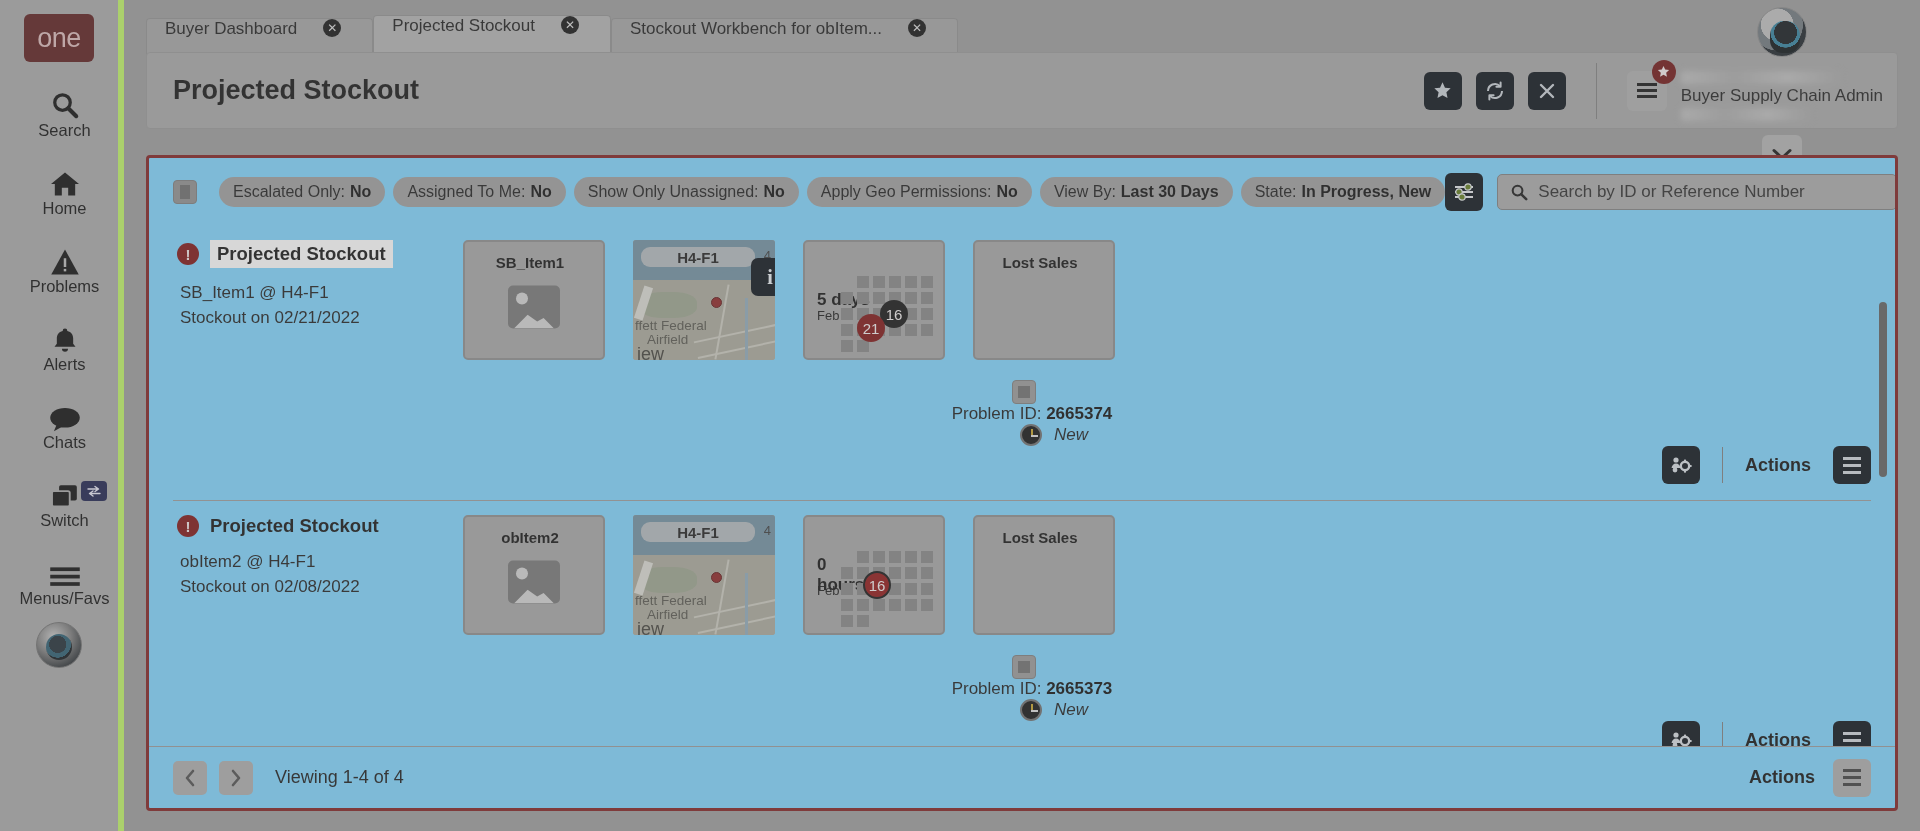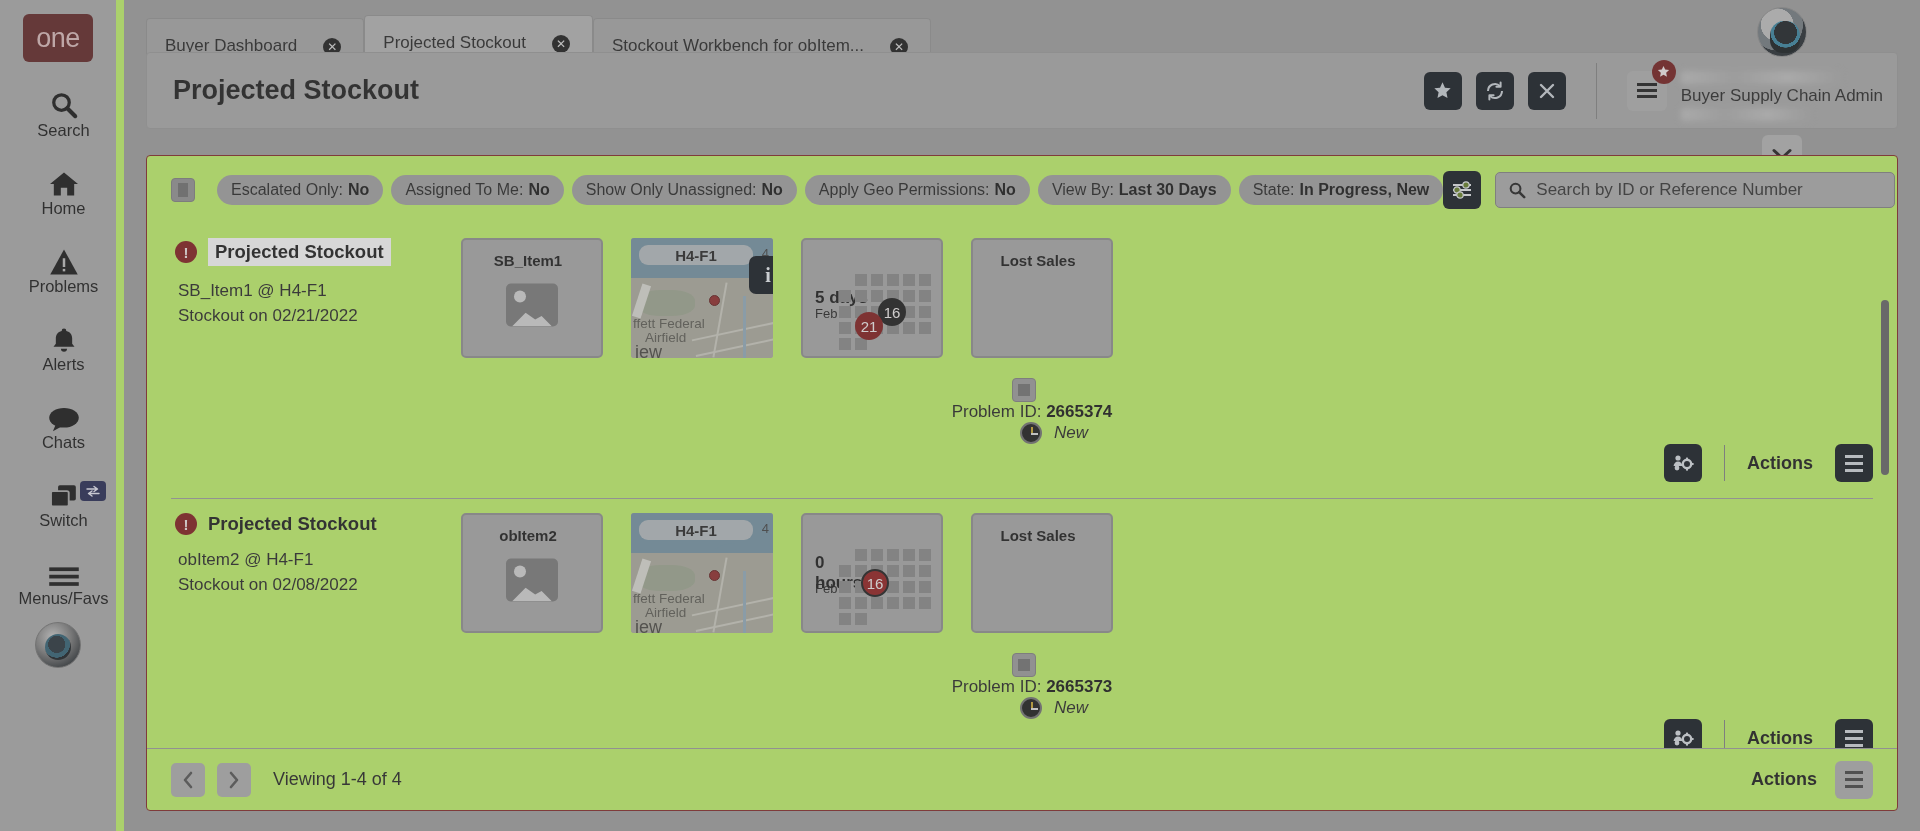--- a/index.html
+++ b/index.html
@@ -8,21 +8,21 @@
     overflow: hidden;
     font-family: "Liberation Sans", sans-serif;
     background: #9a9a9a;
   }
   body { position: relative; }
 
   
   #left-rail {
     position: absolute; left: 0; top: 0; width: 124px; height: 831px;
     background: #a7a7a7;
-    border-right: 8px solid #bef264;
+    border-right: 6px solid #bef264;
     display: flex; flex-direction: column; align-items: center;
   }
   #brand-logo {
     width: 70px; height: 48px; margin-top: 14px;
     background: #5a1a1a; border-radius: 6px;
     display: flex; align-items: center; justify-content: center;
     color: #d8b8b8; font-size: 27px; font-weight: 400; letter-spacing: -.5px;
   }
   .rail-item {
     margin-top: 22px; width: 124px;
@@ -53,22 +53,22 @@
     position: absolute; left: 124px; top: 0; right: 0; bottom: 0;
     background: #9a9a9a;
   }
 
   
   #tab-strip {
     position: absolute; left: 22px; top: 14px; height: 42px;
     display: flex; align-items: flex-end;
   }
   .tab {
-    height: 38px; display: flex; align-items: flex-end;
-    padding: 0 22px 0 18px; gap: 26px;
+    height: 38px; display: flex; align-items: flex-start;
+    padding: 0 31px 0 18px; gap: 26px;
     background: #a2a2a2; border: 1px solid #8f8f8f; border-bottom: none;
     border-radius: 4px 4px 0 0;
     font-size: 17px; color: #1a1a1a; white-space: nowrap; cursor: pointer;
   }
   .tab.active { background: #b0b0b0; border-bottom: 3px solid #1a1a1a; height: 41px; }
   .tab-close {
     width: 18px; height: 18px; border-radius: 50%;
     background: #111; color: #d9d9d9; flex: none;
     display: flex; align-items: center; justify-content: center;
     font-size: 12px; line-height: 1; cursor: pointer;
@@ -117,21 +117,21 @@
     filter: blur(3px); }
   #user-role { font-size: 17px; color: #1d1d1d; }
   #user-caret {
     width: 40px; height: 40px; border-radius: 6px; background: #b0b0b0;
     display: flex; align-items: center; justify-content: center; cursor: pointer;
   }
 
   
   #content-panel {
     position: absolute; left: 22px; right: 22px; top: 155px; bottom: 20px;
-    background: #bef264; border: 1px solid #7f1d1d; border-radius: 4px;
+    background: #7dd3fc; border: 3px solid #7f1d1d; border-radius: 4px;
     overflow: hidden;
   }
 
   
   #filter-bar {
     position: absolute; left: 0; right: 0; top: 0; height: 68px;
     display: flex; align-items: center; padding: 0 24px;
   }
   #filter-toggle {
     width: 24px; height: 24px; border-radius: 4px; background: #8f8f8f;

